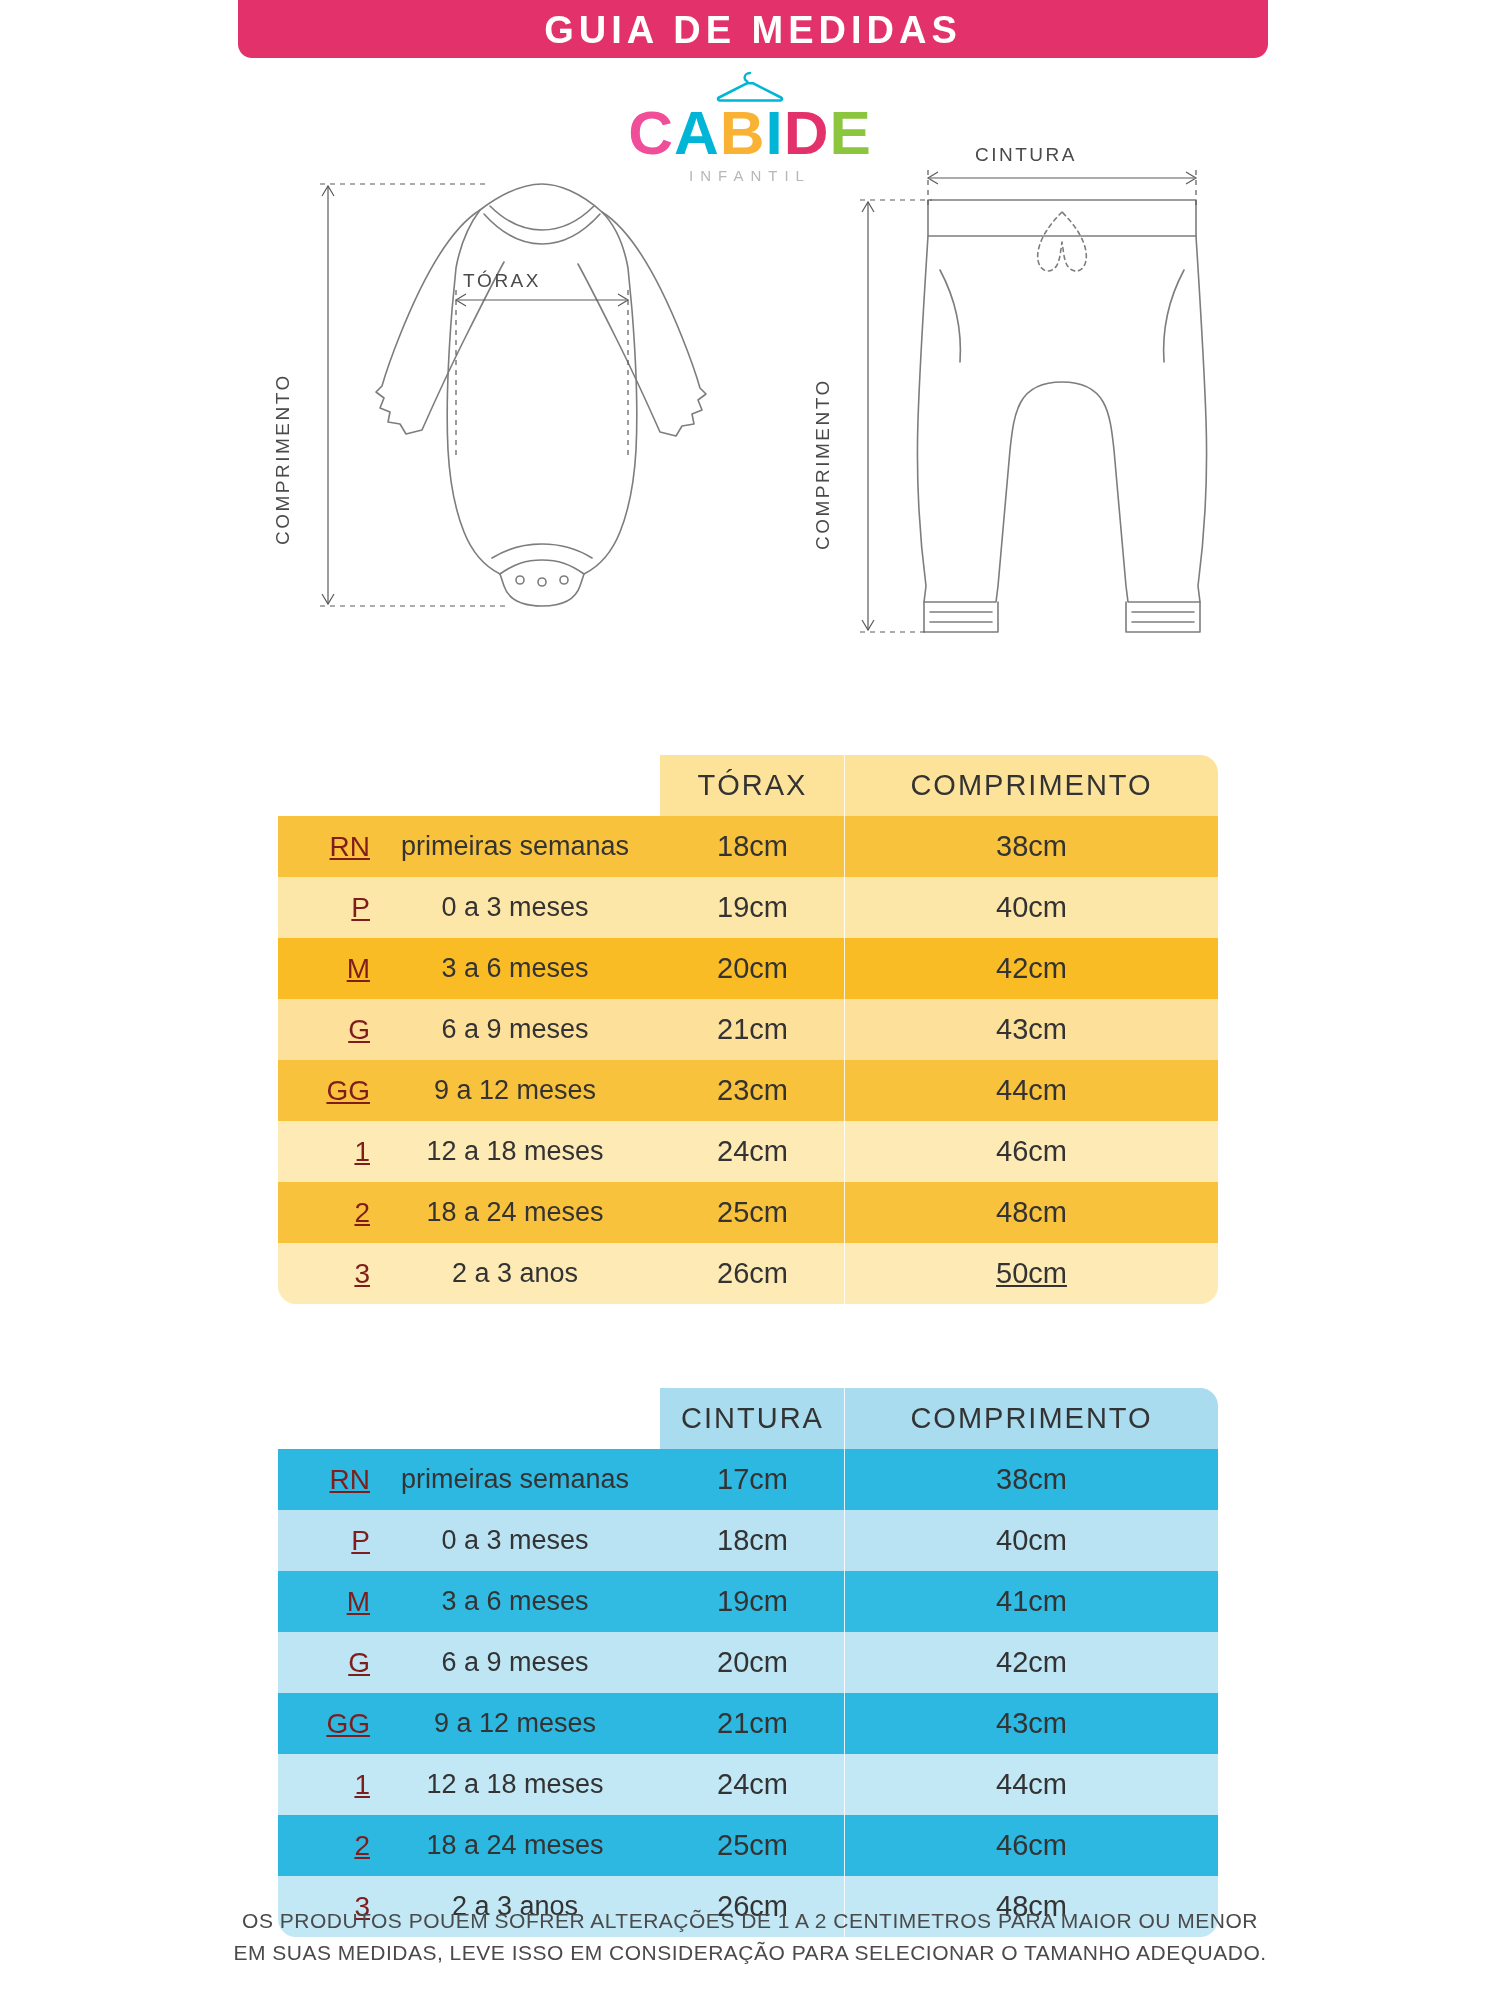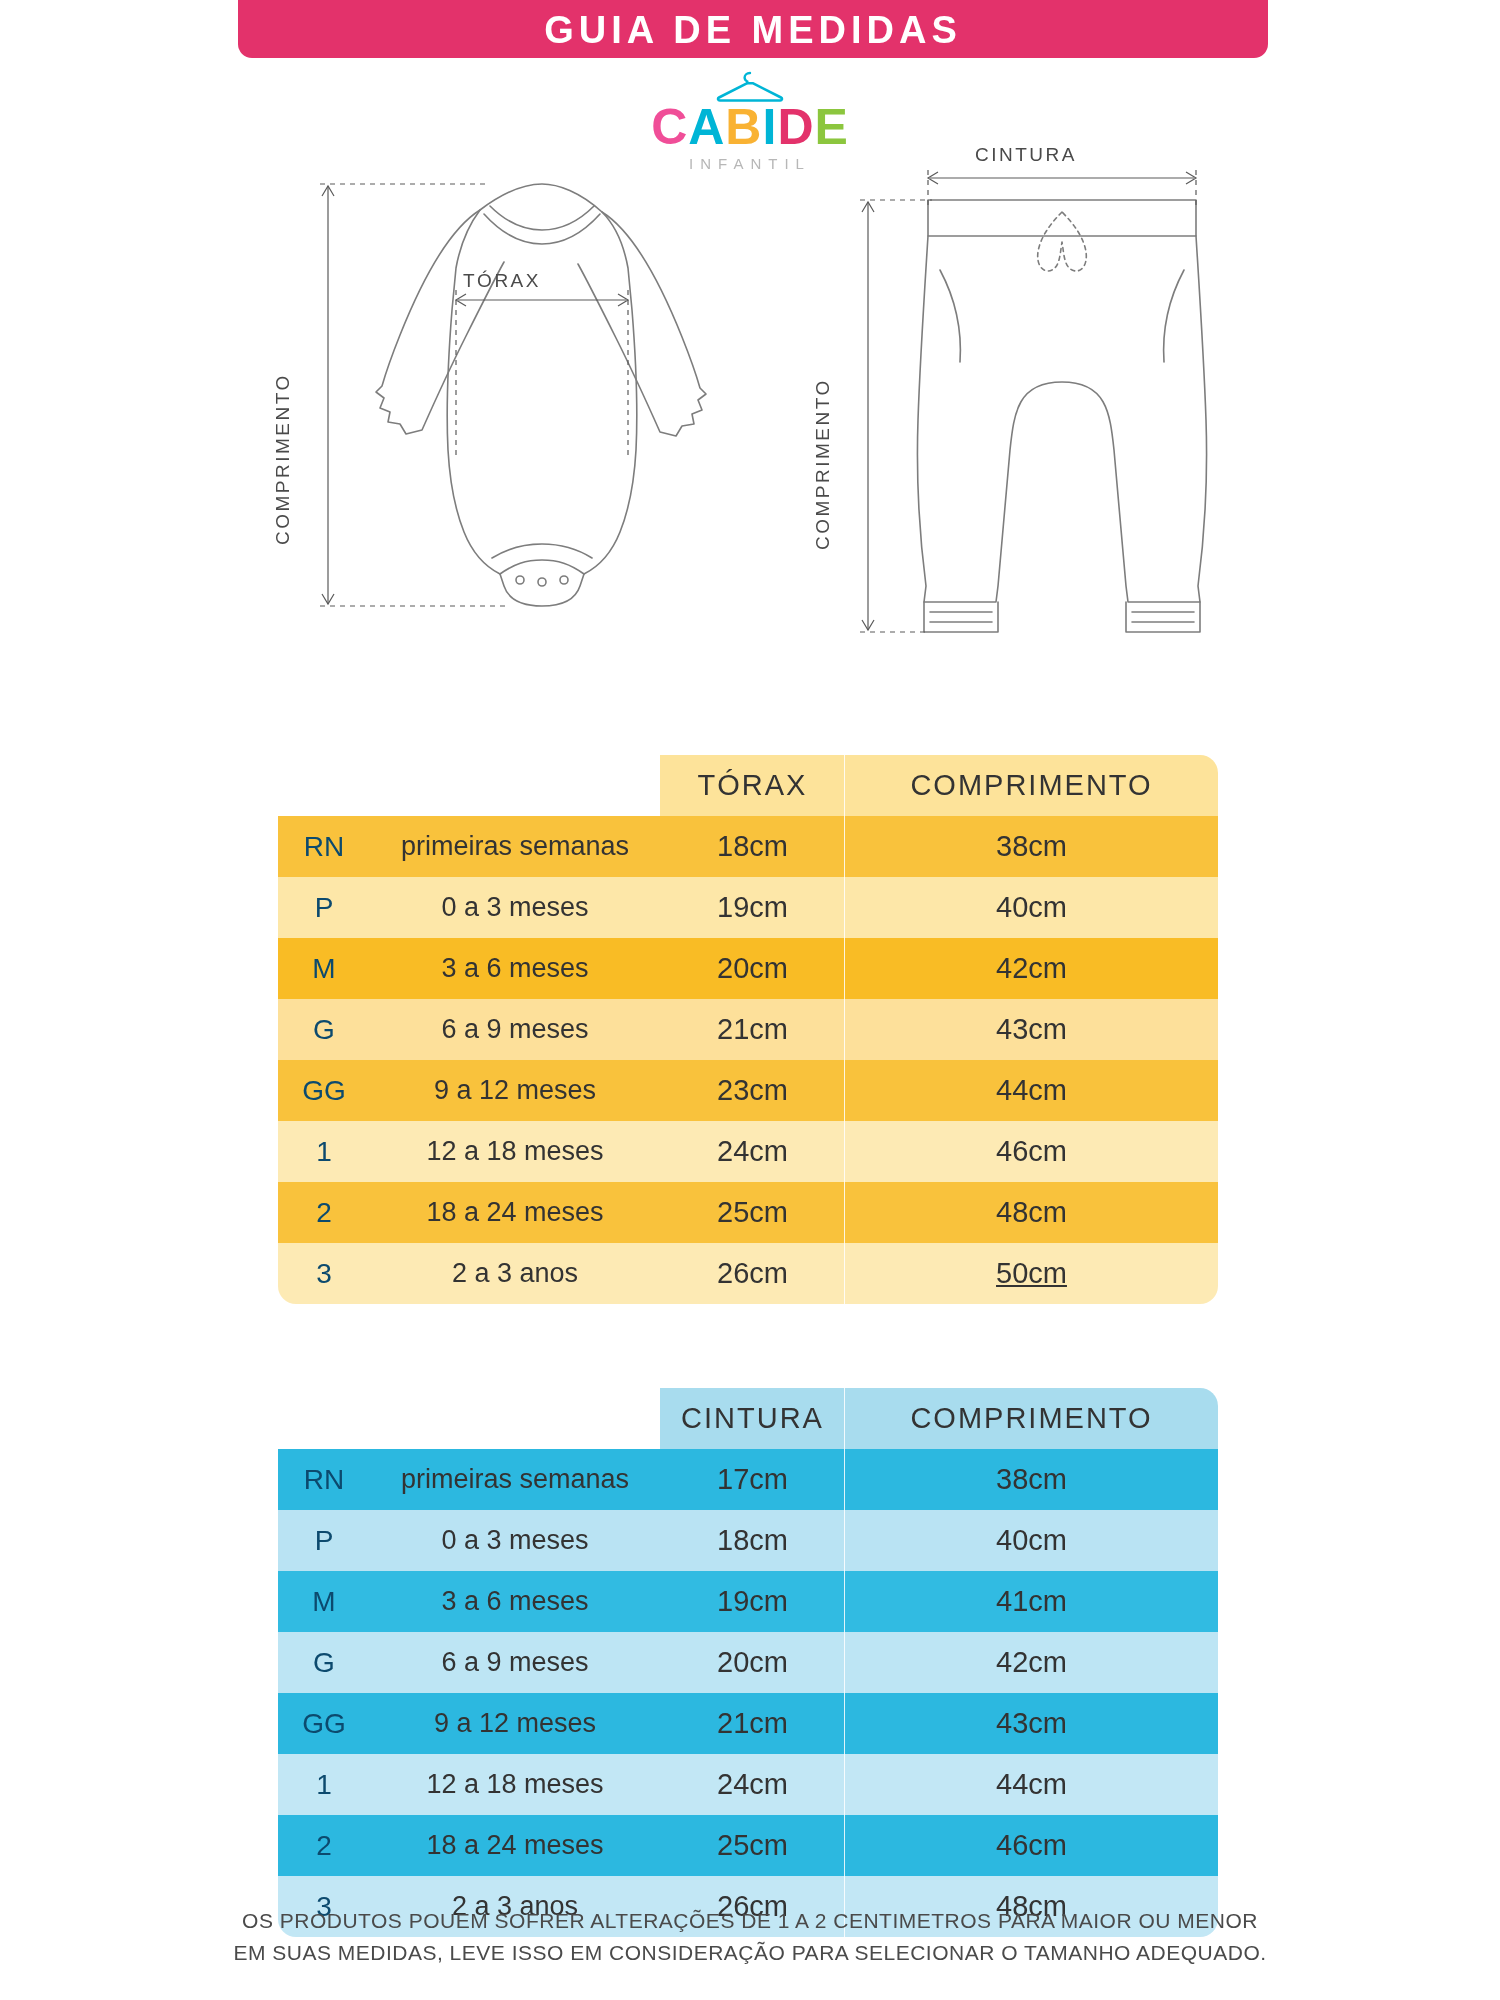--- a/index.html
+++ b/index.html
@@ -60,21 +60,21 @@
     align-items: center;
   }
   .logo-hanger {
     width: 78px;
     height: 30px;
     position: relative;
     margin-bottom: 2px;
   }
   .logo-hanger svg { display:block; }
   .logo-text {
-    font-size: 50px;
+    font-size: 62px;
     font-weight: bold;
     letter-spacing: 1px;
     line-height: 1;
     font-family: "Liberation Sans", sans-serif;
   }
   .logo-text span { display:inline-block; }
   .l-c { color:#f04e98; }
   .l-a { color:#00b5d6; }
   .l-b { color:#f9b233; }
   .l-i { color:#00b5d6; }
@@ -138,21 +138,21 @@
     width: 940px;
     table-layout: fixed;
     font-family: "Liberation Sans", sans-serif;
   }
   table.size-table td, table.size-table th {
     padding: 0;
     height: 61px;
     vertical-align: middle;
     font-weight: normal;
   }
-  .col-size   { width: 92px;  text-align: center; font-weight: bold; font-size: 28px; color:#0c4a6e; }
+  .col-size   { width: 92px;  text-align: right; font-weight: bold; font-size: 28px; color:#7f1d1d;text-decoration:underline; }
   .col-age    { width: 290px; text-align: center; font-size: 27px; color:#333; }
   .col-meas   { width: 185px; text-align: center; font-size: 29px; color:#333; }
   .col-len    { width: 373px; text-align: center; font-size: 29px; color:#333; }
 
   thead th {
     font-size: 29px;
     letter-spacing: 2px;
     color: #555;
     height: 58px;
   }

